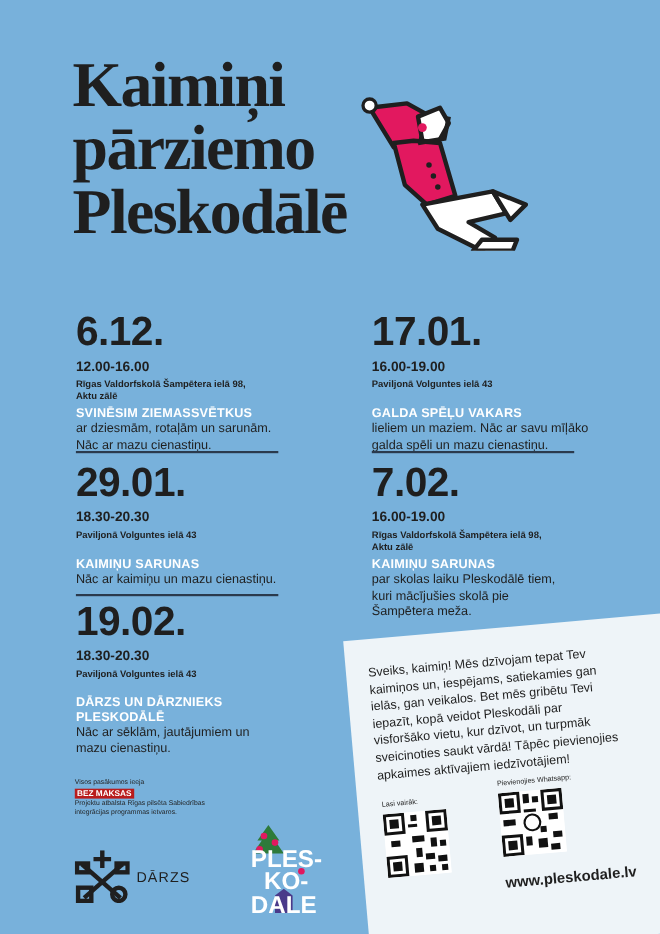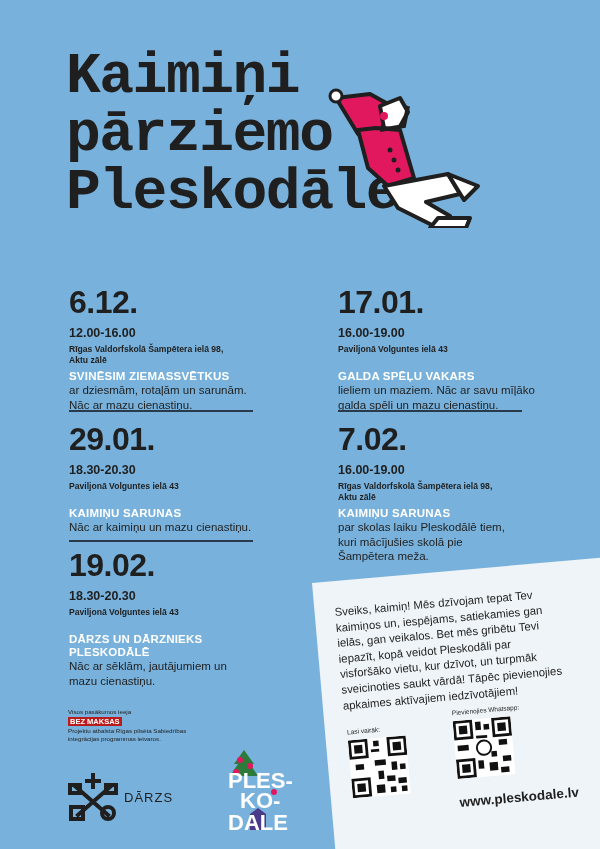--- a/index.html
+++ b/index.html
@@ -8,34 +8,34 @@
     background: #78b1db;
     font-family: "DejaVu Sans", sans-serif;
     color: #1e1e1e;
     position: relative;
   }
   .poster { position: absolute; left: 0; top: 0; width: 600px; height: 849px; }
 
   
   .title {
     position: absolute; left: 66px; top: 48px;
-    font-family: Liberation Mono, monospace;
+    font-family: Liberation Serif, serif;
     font-weight: 700; font-size: 58px; line-height: 58px;
     letter-spacing: -1.5px; color: #1f1f1f;
   }
   .title div { white-space: nowrap; }
 
   
   .mascot { position: absolute; left: 318px; top: 68px; width: 170px; height: 160px; }
 
   
   .event { position: absolute; width: 185px; }
   .date {
     font-family: "Liberation Sans", sans-serif; font-weight: 700;
-    font-size: 32px; line-height: 34px; letter-spacing: -0.5px; color: #1f1f1f;
+    font-size: 37px; line-height: 34px; letter-spacing: -0.5px; color: #1f1f1f;
   }
   .time {
     font-family: "Liberation Sans", sans-serif; font-weight: 700;
     font-size: 12.5px; line-height: 14px; margin-top: 7px; color: #1f1f1f;
   }
   .venue {
     font-family: "Liberation Sans", sans-serif; font-weight: 700;
     font-size: 8.6px; line-height: 11px; margin-top: 4px; color: #1f1f1f;
   }
   .ev-title {

